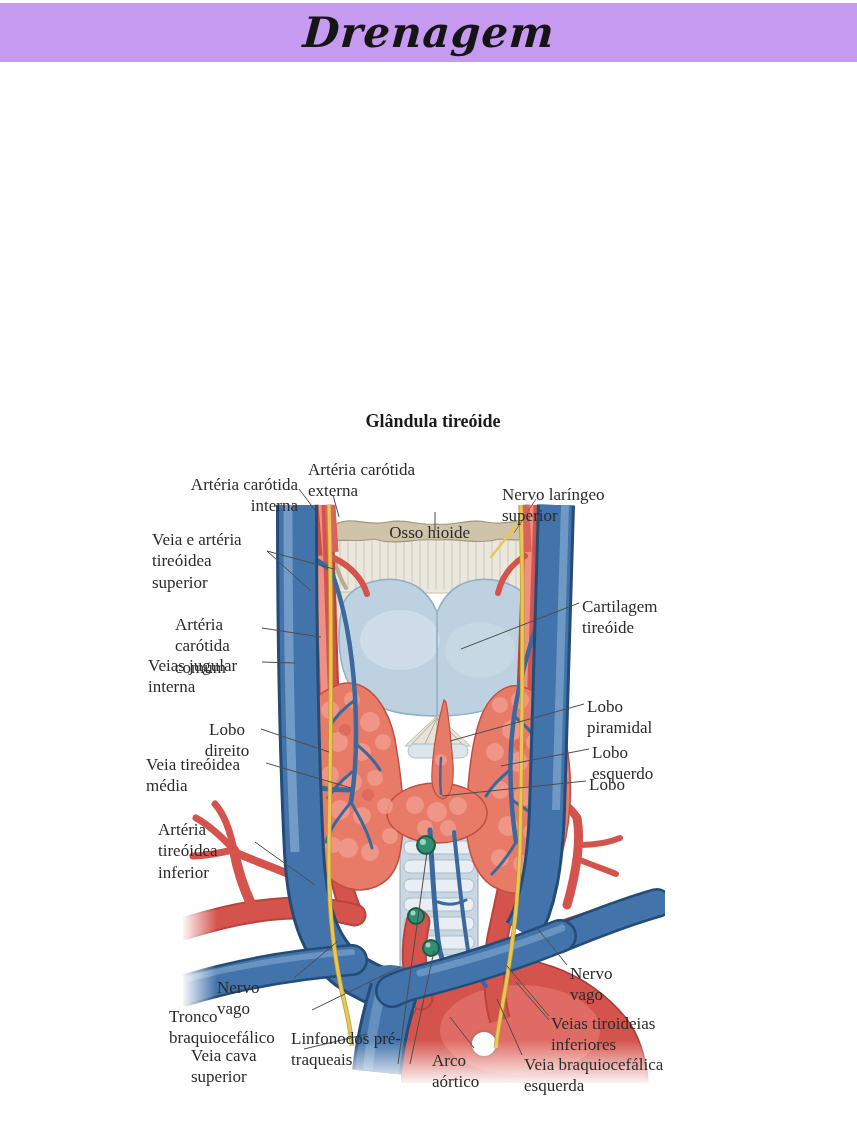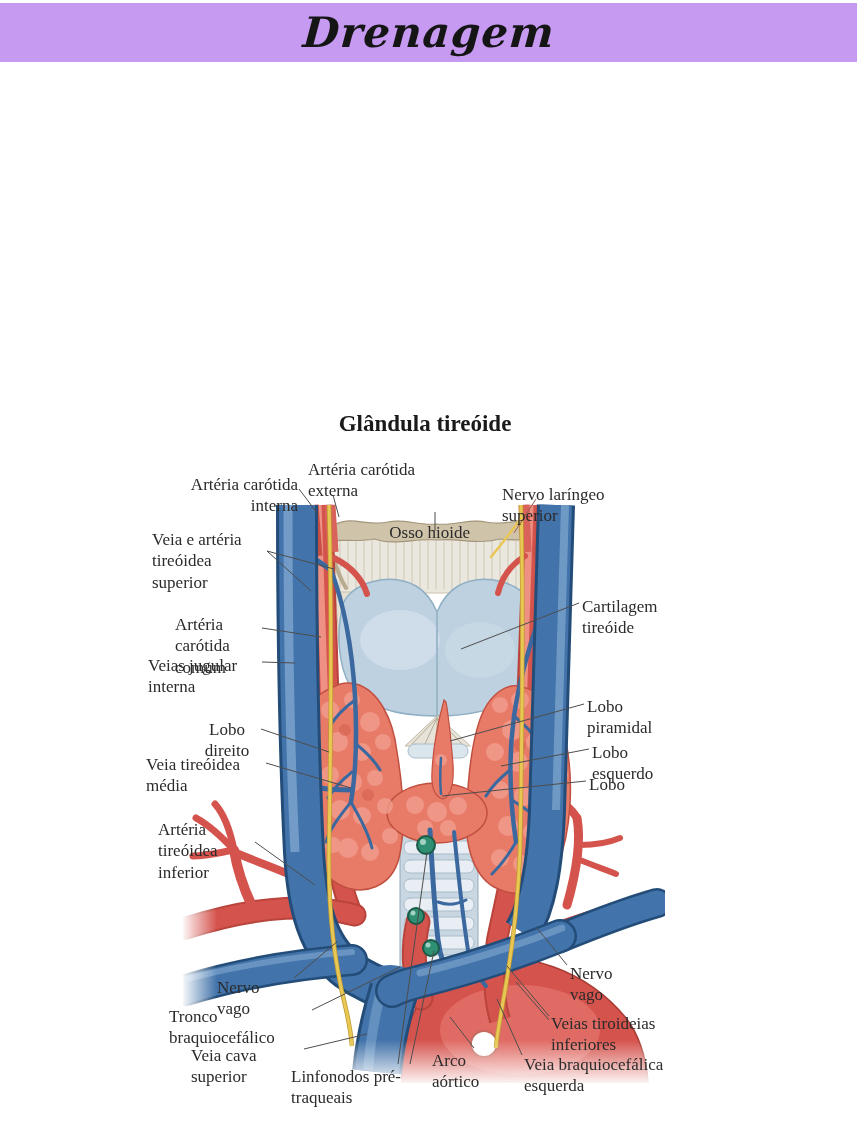--- a/index.html
+++ b/index.html
@@ -3,22 +3,22 @@
 <meta charset="utf-8">
 <style>
   html,body{margin:0;padding:0;background:#ffffff;}
   body{width:857px;height:1139px;position:relative;overflow:hidden;
        font-family:"Liberation Serif","DejaVu Serif",serif;}
   .banner{position:absolute;left:0;top:3px;width:857px;height:59px;
           background:var(--banner,#c79af2);display:flex;align-items:center;justify-content:center;}
   .banner-title{font-family:"DejaVu Serif",serif;font-style:italic;font-weight:700;
                 font-size:42px;color:#151515;letter-spacing:1px;line-height:1;
                 transform:skewX(-4deg);}
-  .fig-title{position:absolute;left:175px;top:411px;width:500px;text-align:center;
-             font-size:23px;font-weight:700;color:#1a1a1a;}
+  .fig-title{position:absolute;left:183px;top:411px;width:500px;text-align:center;
+             font-size:18px;font-weight:700;color:#1a1a1a;}
   .lbl{position:absolute;font-size:17px;line-height:1.26;color:var(--ink,#2b2b2b);
        white-space:pre-line;}
   svg.paint{position:absolute;left:0;top:0;}
 </style>
 </head>
 <body>
 
 <div class="banner">
   <div class="banner-title">Drenagem</div>
 </div>
@@ -298,19 +298,19 @@
   <div class="lbl" style="left:146px;top:754px;width:125px;text-align:left">Veia tireóidea média</div>
   <div class="lbl" style="left:158px;top:819px;width:110px;text-align:left">Artéria tireóidea
 inferior</div>
   <div class="lbl" style="left:582px;top:596px;width:125px;text-align:left">Cartilagem tireóide</div>
   <div class="lbl" style="left:587px;top:696px;width:100px;text-align:left">Lobo piramidal</div>
   <div class="lbl" style="left:592px;top:742px;width:95px;text-align:left">Lobo esquerdo</div>
   <div class="lbl" style="left:589px;top:774px;width:50px;text-align:left">Lobo</div>
   <div class="lbl" style="left:217px;top:977px;width:75px;text-align:left">Nervo vago</div>
   <div class="lbl" style="left:169px;top:1006px;width:145px;text-align:left">Tronco braquiocefálico</div>
   <div class="lbl" style="left:191px;top:1045px;width:115px;text-align:left">Veia cava superior</div>
-  <div class="lbl" style="left:291px;top:1066px;width:160px;text-align:left">Linfonodos pré-traqueais</div>
+  <div class="lbl" style="left:291px;top:1028px;width:160px;text-align:left">Linfonodos pré-traqueais</div>
   <div class="lbl" style="left:432px;top:1050px;width:85px;text-align:left">Arco aórtico</div>
   <div class="lbl" style="left:524px;top:1054px;width:140px;text-align:left">Veia braquiocefálica
 esquerda</div>
   <div class="lbl" style="left:570px;top:963px;width:75px;text-align:left">Nervo vago</div>
   <div class="lbl" style="left:551px;top:1013px;width:160px;text-align:left">Veias tiroideias inferiores</div>
 </div>
 
 </body></html>

